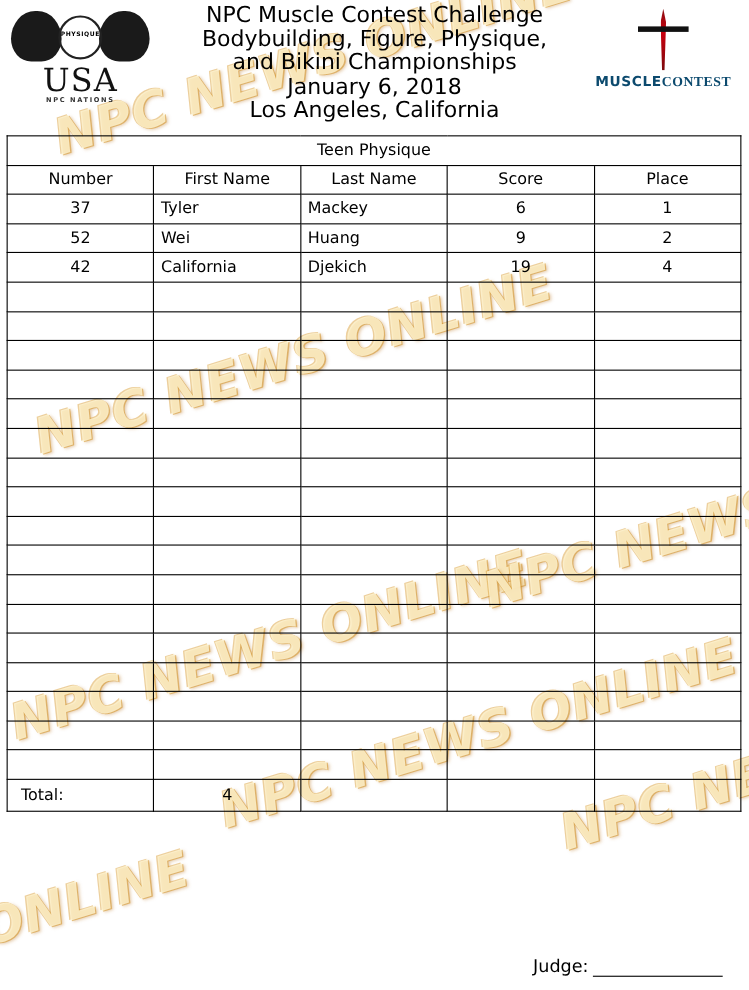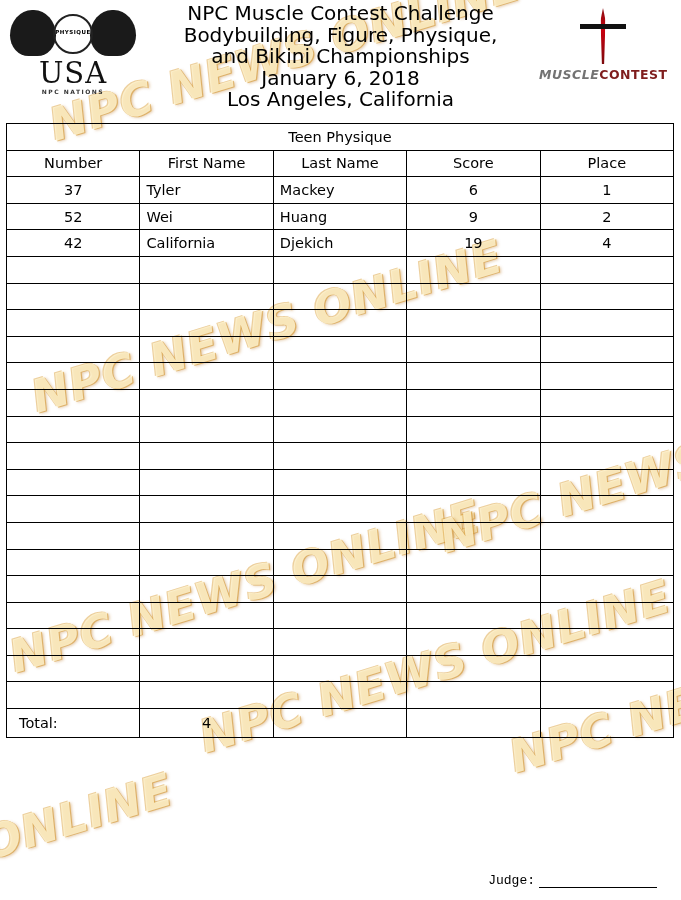--- a/index.html
+++ b/index.html
@@ -130,22 +130,22 @@
 
   .mc-logo-name {
     position: absolute;
     left: 0; right: 0;
     bottom: 6px;
     text-align: center;
     font-size: 12.5px;
     font-weight: 800;
     letter-spacing: 0.5px;
   }
-  .mc-muscle { color: #737373; font-style: italic; }
-  .mc-contest { color: #7f1d1d; }
+  .mc-muscle { color: #0c4a6e; }
+  .mc-contest { color: #0c4a6e; font-family: Liberation Serif, serif; }
   .mc-dagger {
     position: absolute;
     left: 50%;
     top: 0;
     transform: translateX(-50%);
     width: 5px;
     height: 56px;
     background: linear-gradient(to bottom, #8b0f12 0%, #c9000f 40%, #7b0a0d 100%);
     clip-path: polygon(50% 0%, 100% 22%, 72% 100%, 28% 100%, 0% 22%);
   }
@@ -209,24 +209,23 @@
     font-size: 17px;
     text-align: center;
   }
   tr.total-row td { height: 28px; margin-left: 24px; }
 
   
   .footer {
     position: absolute;
     right: 24px;
     bottom: 12px;
-    font-size: 13px;
+    font-size: 16px;
     z-index: 10;
     color: #000;
-    font-family: Liberation Mono, monospace;
   }
   .judge-line {
     display: inline-block;
     width: 118px;
     border-bottom: 1px solid #000;
     margin-left: 4px;
     height: 13px;
     vertical-align: bottom;
   }
 </style>

